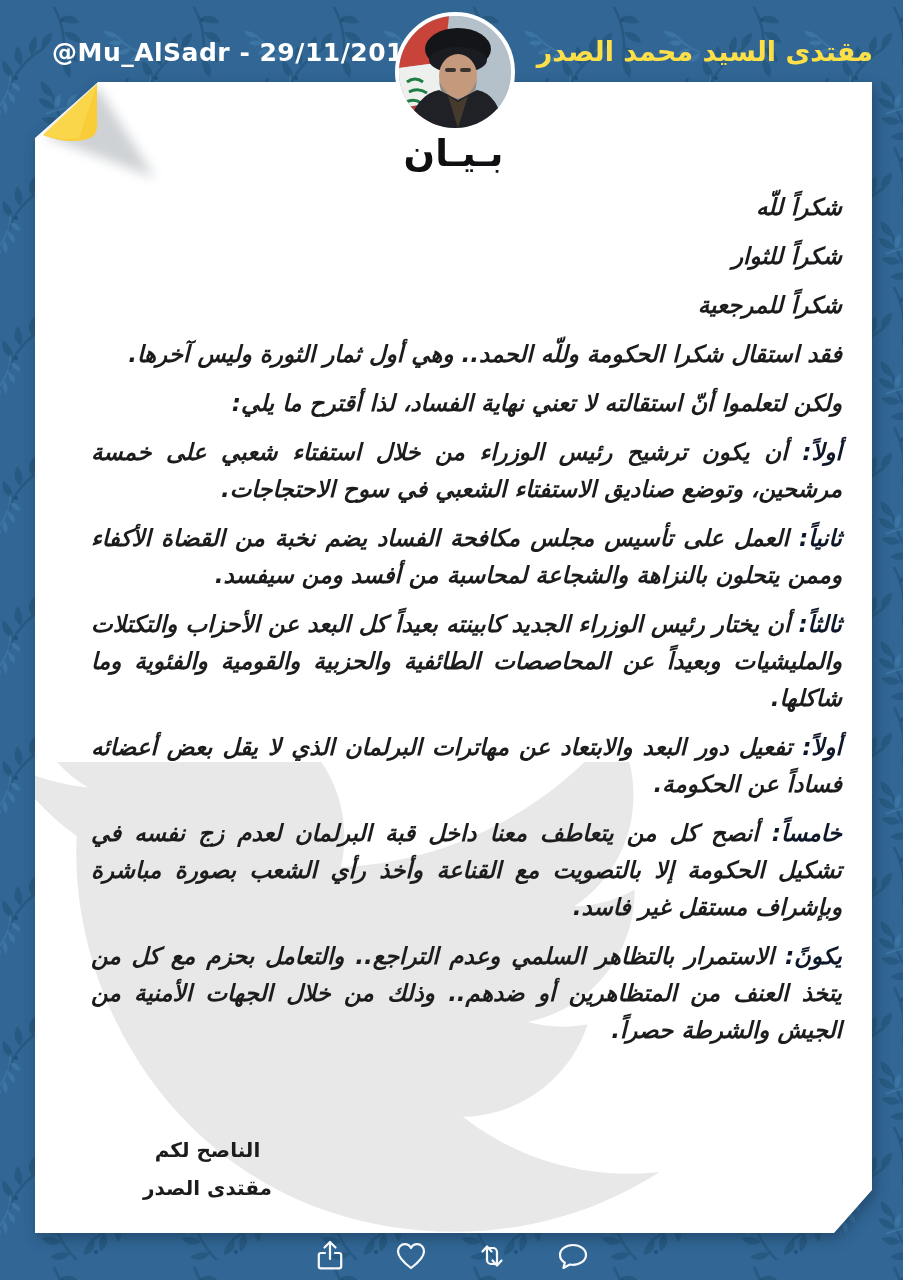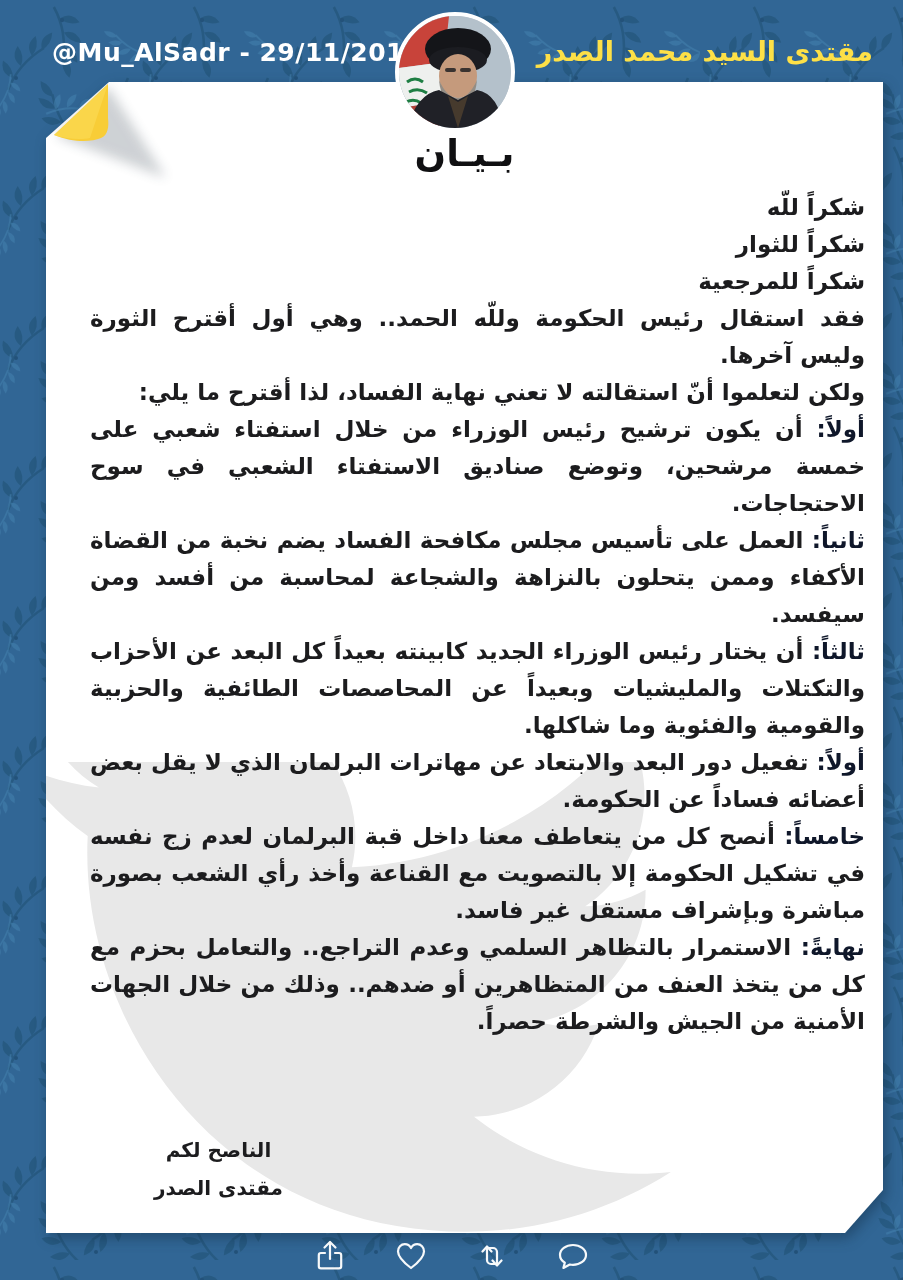--- a/index.html
+++ b/index.html
@@ -7,32 +7,32 @@
         font-family:"DejaVu Sans",sans-serif;}
   .bg{position:absolute;inset:0;z-index:0;}
   
   .handle{position:absolute;left:52px;top:38px;z-index:4;color:#fff;
           font-size:25px;font-weight:700;letter-spacing:.5px;}
   .acct{position:absolute;right:30px;top:36px;z-index:4;color:#fde047;
         font-size:27px;font-weight:700;direction:rtl;}
   .avatar{position:absolute;left:395px;top:12px;width:112px;height:112px;z-index:5;
           border:4px solid #fff;border-radius:50%;overflow:hidden;background:#b9c3cc;}
   
-  .card-wrap{position:absolute;left:46px;top:82px;z-index:2;
+  .card-wrap{position:absolute;left:35px;top:82px;z-index:2;
              filter:drop-shadow(3px 5px 7px rgba(8,28,48,.38));}
   .card{position:relative;width:837px;height:1151px;background:#ffffff;overflow:hidden;
         clip-path:polygon(63px 0, 100% 0, 100% calc(100% - 43px), calc(100% - 38px) 100%, 0 100%, 0 56px);}
   .fold{position:absolute;left:0;top:0;z-index:3;}
   .bird{position:absolute;left:-25px;top:680px;z-index:0;transform:scaleX(-1);}
   .content{position:relative;z-index:1;}
   .title{margin:50px 0 14px;text-align:center;font-size:37px;font-weight:900;
          color:#101012;letter-spacing:1px;}
   .text{padding:0 18px 0 44px;direction:rtl;font-size:23px;line-height:37px;
         font-weight:700;color:#1c1c1e;}
-  .text p{margin:0;}
+  .text p{margin:12px;font-style:italic;}
   .thanks p{text-align:right;}
   .intro p,.items p{text-align:justify;text-align-last:right;}
   .items b{font-weight:900;color:#0f172a;}
   .signature{position:absolute;left:108px;bottom:26px;z-index:1;direction:rtl;
              text-align:center;font-size:20px;line-height:38px;font-weight:700;color:#1c1c1e;}
   
   .footer{position:absolute;left:0;right:0;bottom:5px;z-index:4;display:flex;
           justify-content:center;gap:43px;}
   .aicon{width:38px;height:38px;cursor:pointer;}
   .aicon svg{width:38px;height:38px;stroke:#ffffff;stroke-width:2.2;fill:none;
@@ -131,32 +131,32 @@
         <div class="text">
           <div class="thanks">
 
           <p>شكراً للّه</p>
               <p>شكراً للثوار</p>
               <p>شكراً للمرجعية</p>
             </div>
 
           <div class="intro">
 
-          <p>فقد استقال رئيس الحكومة وللّه الحمد.. وهي أول أقترح الثورة وليس آخرها.</p>
+          <p>فقد استقال شكرا الحكومة وللّه الحمد.. وهي أول ثمار الثورة وليس آخرها.</p>
               <p>ولكن لتعلموا أنّ استقالته لا تعني نهاية الفساد، لذا أقترح ما يلي:</p>
             </div>
 
           <div class="items">
 
           <p><b>أولاً:</b> <span>أن يكون ترشيح رئيس الوزراء من خلال استفتاء شعبي على خمسة مرشحين، وتوضع صناديق الاستفتاء الشعبي في سوح الاحتجاجات.</span></p>
               <p><b>ثانياً:</b> <span>العمل على تأسيس مجلس مكافحة الفساد يضم نخبة من القضاة الأكفاء وممن يتحلون بالنزاهة والشجاعة لمحاسبة من أفسد ومن سيفسد.</span></p>
               <p><b>ثالثاً:</b> <span>أن يختار رئيس الوزراء الجديد كابينته بعيداً كل البعد عن الأحزاب والتكتلات والمليشيات وبعيداً عن المحاصصات الطائفية والحزبية والقومية والفئوية وما شاكلها.</span></p>
               <p><b>أولاً:</b> <span>تفعيل دور البعد والابتعاد عن مهاترات البرلمان الذي لا يقل بعض أعضائه فساداً عن الحكومة.</span></p>
               <p><b>خامساً:</b> <span>أنصح كل من يتعاطف معنا داخل قبة البرلمان لعدم زج نفسه في تشكيل الحكومة إلا بالتصويت مع القناعة وأخذ رأي الشعب بصورة مباشرة وبإشراف مستقل غير فاسد.</span></p>
-              <p><b>نهايةً:</b> <span>الاستمرار بالتظاهر السلمي وعدم التراجع.. والتعامل بحزم مع كل من يتخذ العنف من المتظاهرين أو ضدهم.. وذلك من خلال الجهات الأمنية من الجيش والشرطة حصراً.</span></p>
+              <p><b>يكونً:</b> <span>الاستمرار بالتظاهر السلمي وعدم التراجع.. والتعامل بحزم مع كل من يتخذ العنف من المتظاهرين أو ضدهم.. وذلك من خلال الجهات الأمنية من الجيش والشرطة حصراً.</span></p>
             </div>
         </div>
       </div>
 
       <div class="signature">
 
       <div>الناصح لكم</div>
           <div>مقتدى الصدر</div>
         </div>
 

